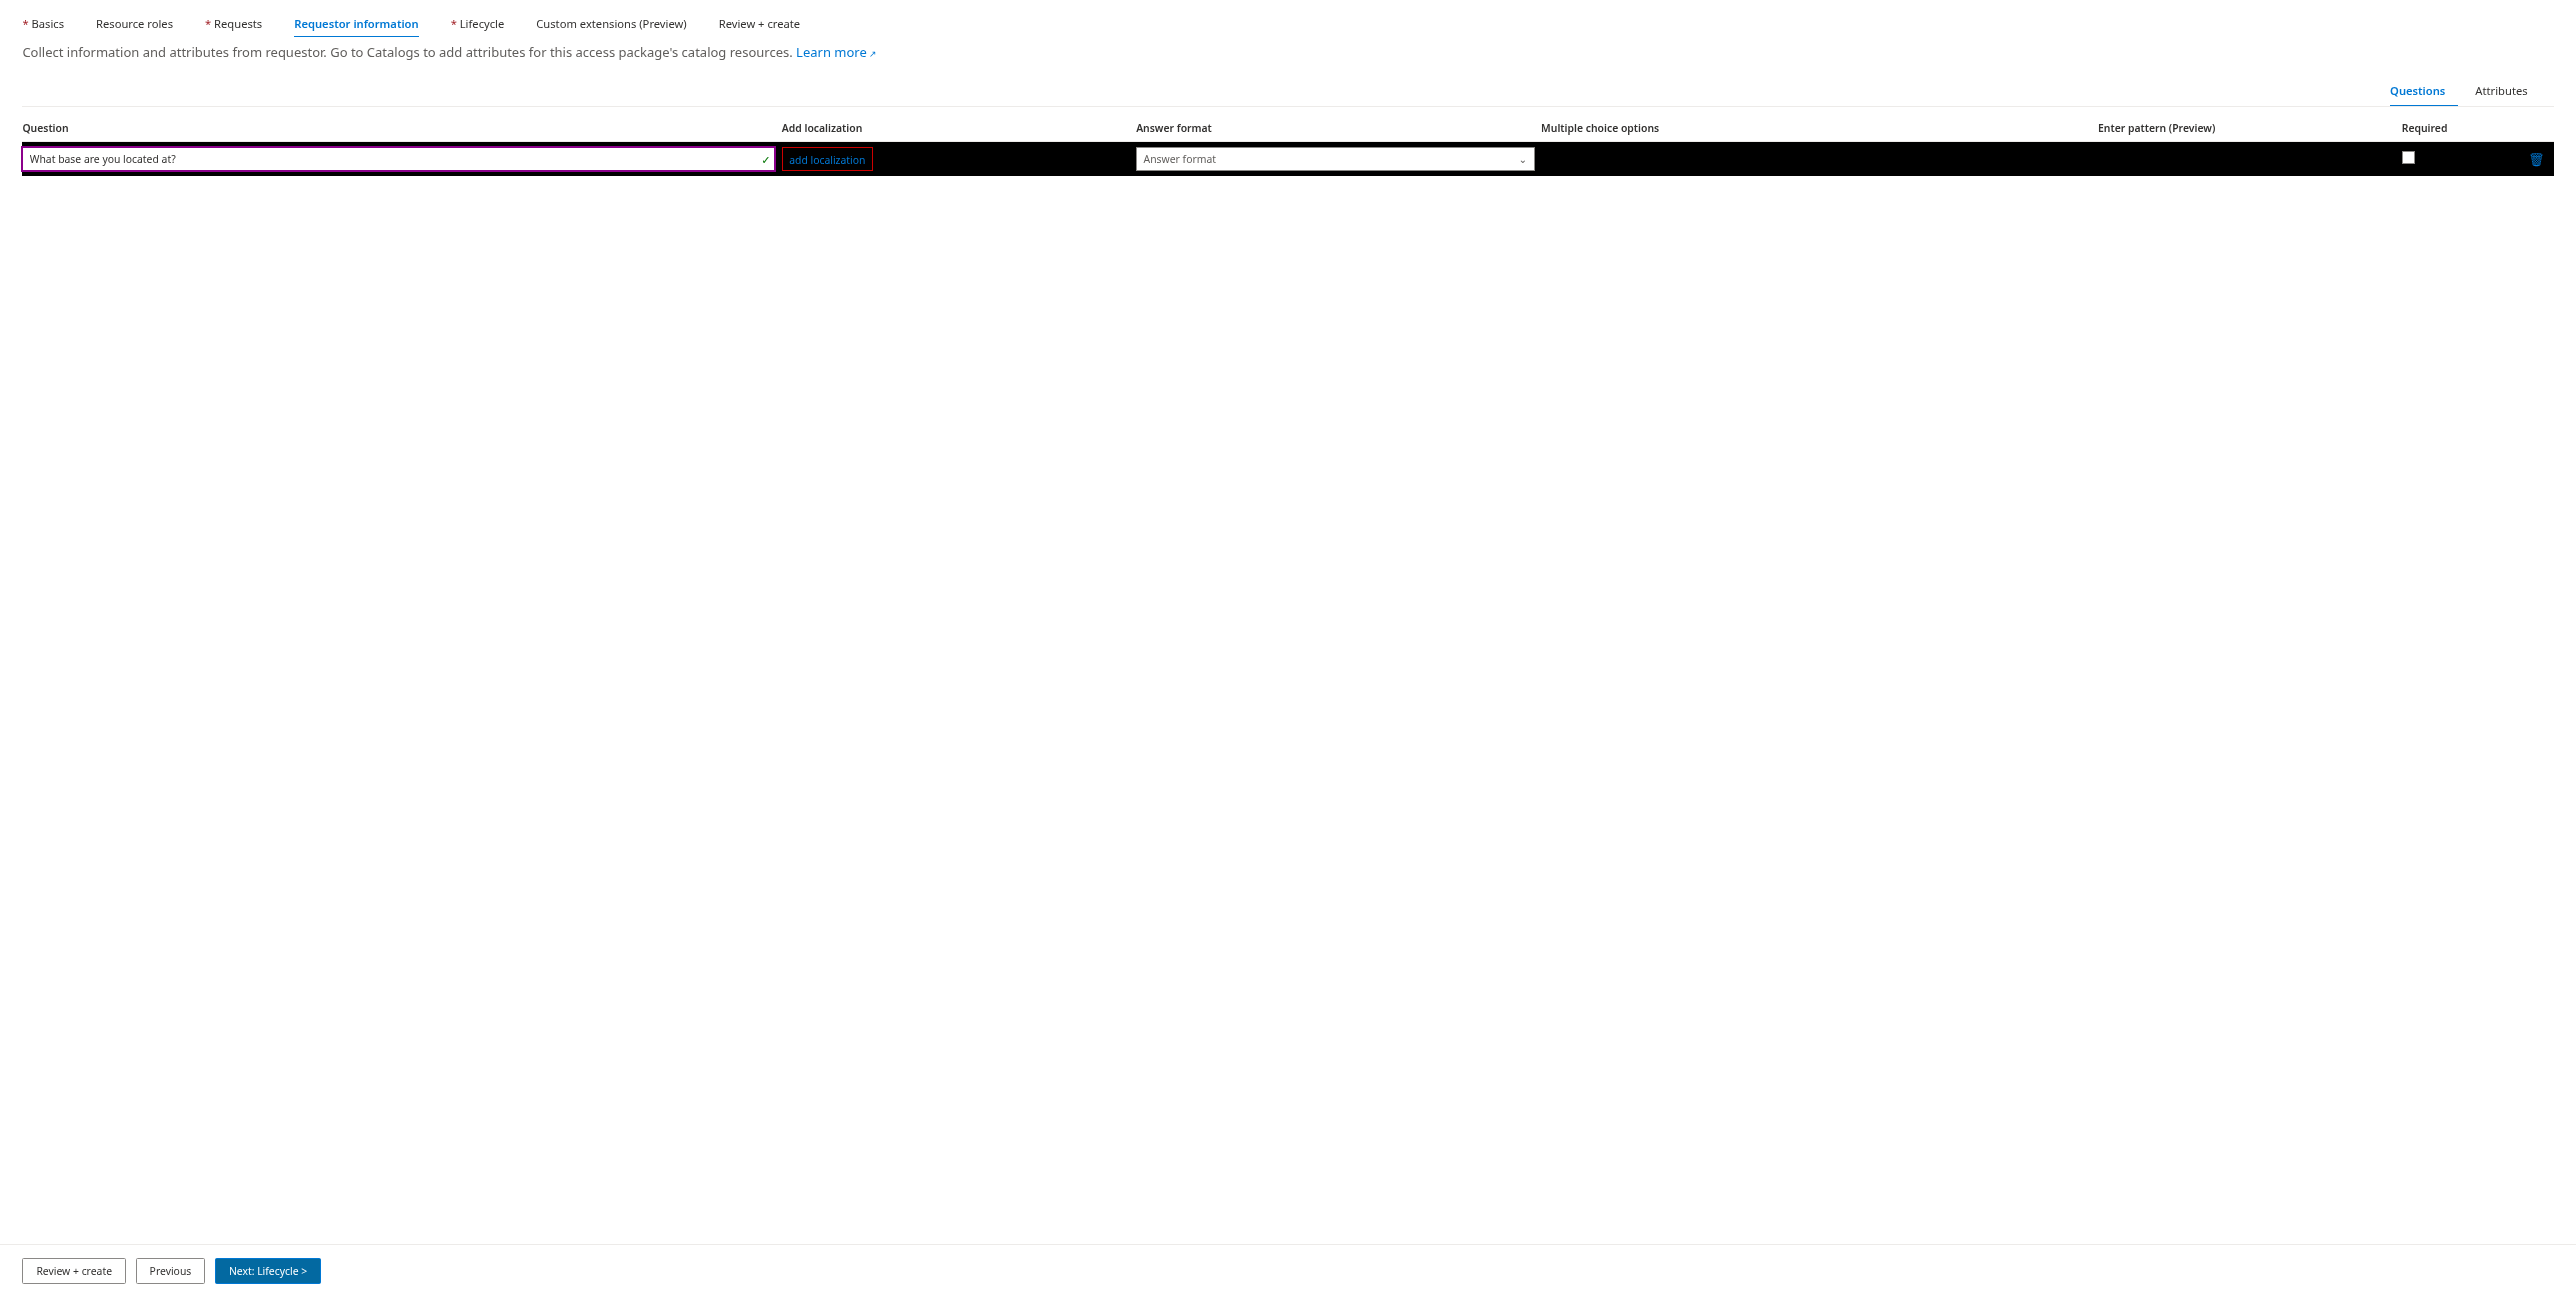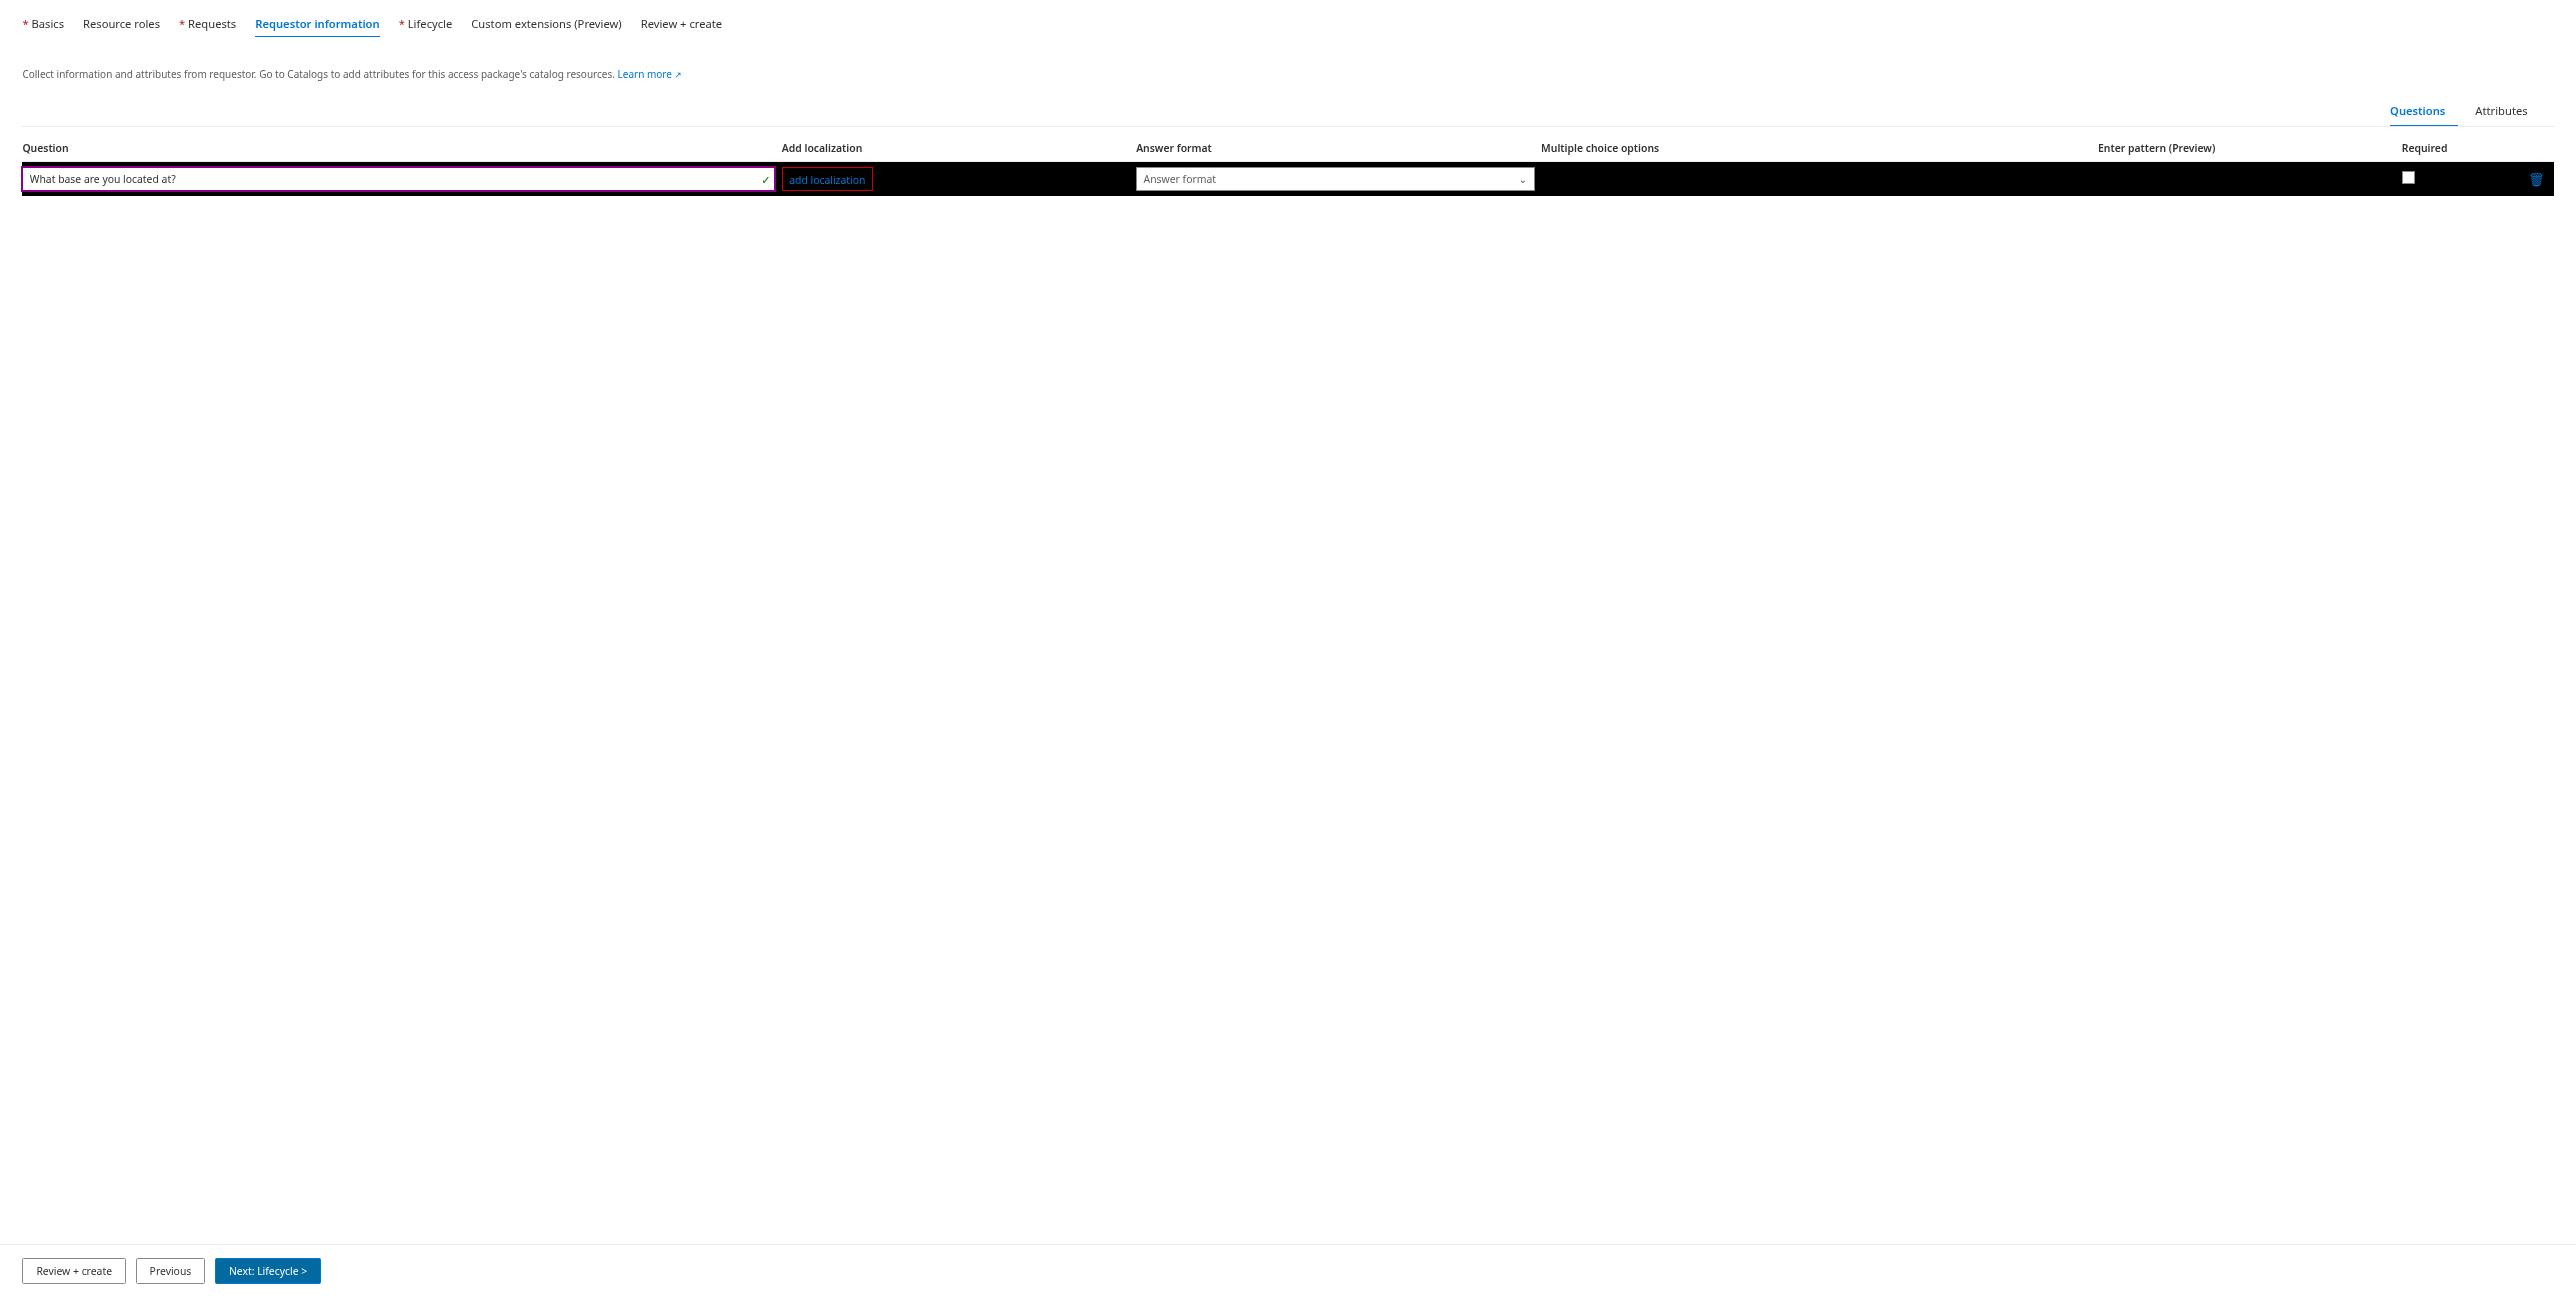--- a/index.html
+++ b/index.html
@@ -12,23 +12,23 @@
       flex-direction: column;
       min-height: 100vh;
     }
     .main-content {
       flex: 1;
       padding: 16px 22.4px;
     }
     
     .nav-tabs {
       display: flex;
-      gap: 19px;
-      align-items: center;
-      margin-bottom: 30px;
+      gap: 32px;
+      align-items: center;
+      margin-bottom: 6px;
       border-bottom: none;
     }
     .nav-tab {
       font-size: 11.2px;
       color: #323130;
       cursor: pointer;
       padding-bottom: 4.8px;
       white-space: nowrap;
       border-bottom: 1.6px solid transparent;
       text-decoration: none;
@@ -37,21 +37,21 @@
       content: '* ';
       color: #a4262c;
     }
     .nav-tab.active {
       color: #0078d4;
       border-bottom: 1.6px solid #0078d4;
       font-weight: 600;
     }
     
     .description {
-      font-size: 10px;
+      font-size: 13px;
       color: #605e5c;
       margin-bottom: 16px;
     }
     .description a {
       color: #0078d4;
       text-decoration: none;
     }
     
     .sub-tabs {
       display: flex;

